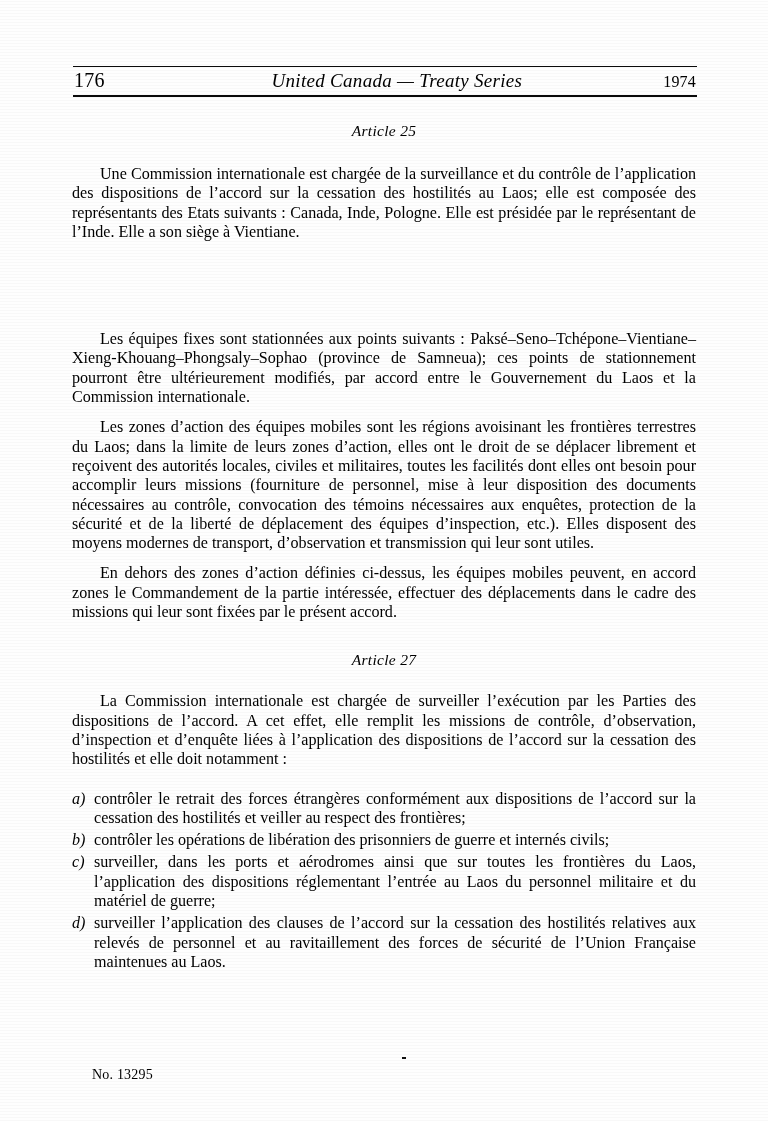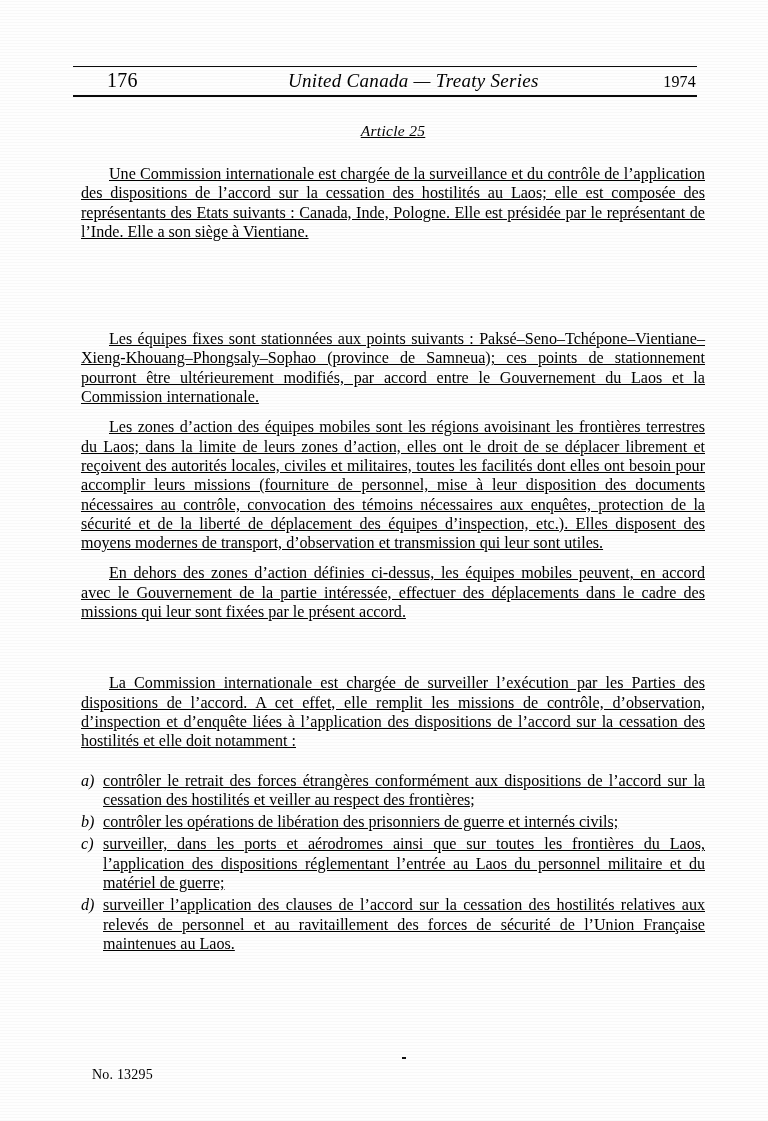--- a/index.html
+++ b/index.html
@@ -33,44 +33,42 @@
   }
   .rule-bottom {
     height: 0;
     border-top: 2.6px solid #0a0a0a;
   }
   .header-row {
     display: flex;
     align-items: baseline;
     justify-content: space-between;
     padding: 2px 1px 3px 1px;
-    margin-left: 33px;
   }
   .folio {
     font-size: 20px;
     letter-spacing: 0.2px;
   }
   .running-title {
     font-style: italic;
     font-size: 19px;
     letter-spacing: 0.3px;
     white-space: nowrap;
     margin-left: 26px;
   }
   .year {
     font-size: 16px;
     letter-spacing: 0.2px;
   }
   
   .content {
     position: absolute;
-    left: 81px;
+    left: 72px;
     top: 122px;
     width: 624px;
-    text-decoration: underline;
   }
   .article-heading {
     text-align: center;
     font-style: italic;
     font-size: 15.5px;
     letter-spacing: 0.3px;
   }
   p.para {
     margin: 0;
     font-size: 16.1px;
@@ -161,23 +159,24 @@
     <div class="article-heading">Article 25</div>
     <div class="sp-h25"></div>
     <p class="para">Une Commission internationale est chargée de la surveillance et du contrôle de l’application des dispositions de l’accord sur la cessation des hostilités au Laos; elle est composée des représentants des Etats suivants : Canada, Inde, Pologne. Elle est présidée par le représentant de l’Inde. Elle a son siège à Vientiane.</p>
 
     <div class="sp-a26-top"></div>
     <div class="sp-after-p1"></div>
     <div class="sp-a26-head"></div>
     <div class="sp-gap"></div>
     <p class="para">Les équipes fixes sont stationnées aux points suivants : Paksé–Seno–Tchépone–Vientiane–Xieng-Khouang–Phongsaly–Sophao (province de Samneua); ces points de stationnement pourront être ultérieurement modifiés, par accord entre le Gouvernement du Laos et la Commission internationale.</p>
     <p class="para cont">Les zones d’action des équipes mobiles sont les régions avoisinant les frontières terrestres du Laos; dans la limite de leurs zones d’action, elles ont le droit de se déplacer librement et reçoivent des autorités locales, civiles et militaires, toutes les facilités dont elles ont besoin pour accomplir leurs missions (fourniture de personnel, mise à leur disposition des documents nécessaires au contrôle, convocation des témoins nécessaires aux enquêtes, protection de la sécurité et de la liberté de déplacement des équipes d’inspection, etc.). Elles disposent des moyens modernes de transport, d’observation et transmission qui leur sont utiles.</p>
-    <p class="para cont">En dehors des zones d’action définies ci-dessus, les équipes mobiles peuvent, en accord avec le Gouvernement de la partie intéressée, effectuer des déplacements dans le cadre des missions qui leur sont fixées par le présent accord.</p>
+    <p class="para cont">En dehors des zones d’action définies ci-dessus, les équipes mobiles peuvent, en accord zones le Commandement de la partie intéressée, effectuer des déplacements dans le cadre des missions qui leur sont fixées par le présent accord.</p>
 
     <div class="sp-a27-top"></div>
+    <div class="article-heading">Article 27</div>
     <div class="sp-a27-head"></div>
     <p class="para">La Commission internationale est chargée de surveiller l’exécution par les Parties des dispositions de l’accord. A cet effet, elle remplit les missions de contrôle, d’observation, d’inspection et d’enquête liées à l’application des dispositions de l’accord sur la cessation des hostilités et elle doit notamment :</p>
 
     <div class="sp-list-top"></div>
     <ol class="lettered">
       <li>
         <span class="marker">a)</span>
         <span>contrôler le retrait des forces étrangères conformément aux dispositions de l’accord sur la cessation des hostilités et veiller au respect des frontières;</span>
       </li>
       <li>

